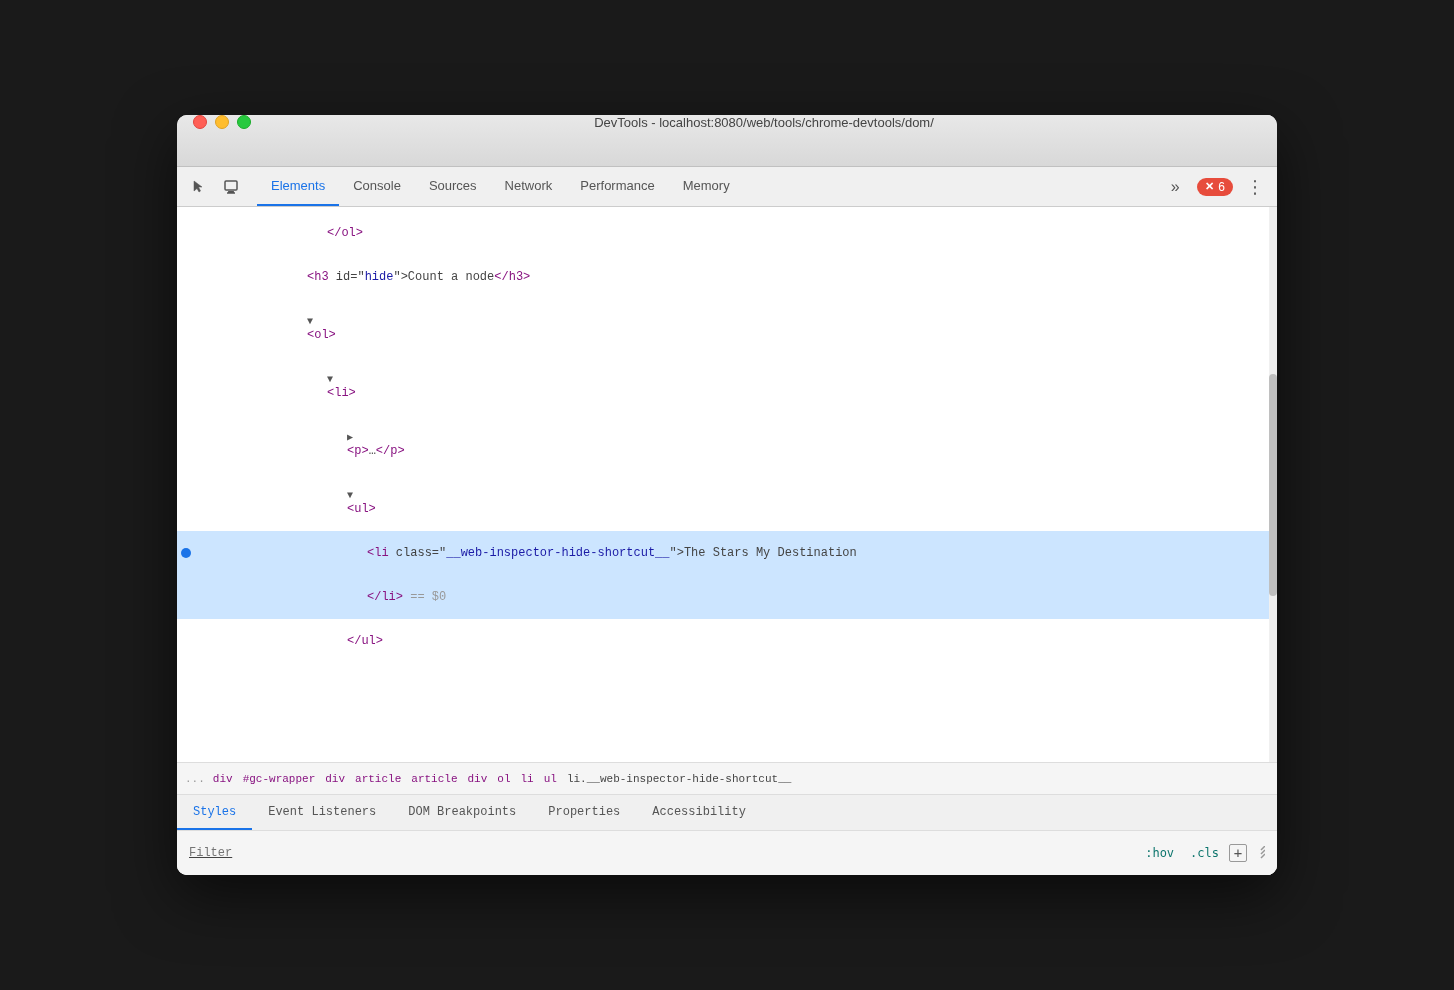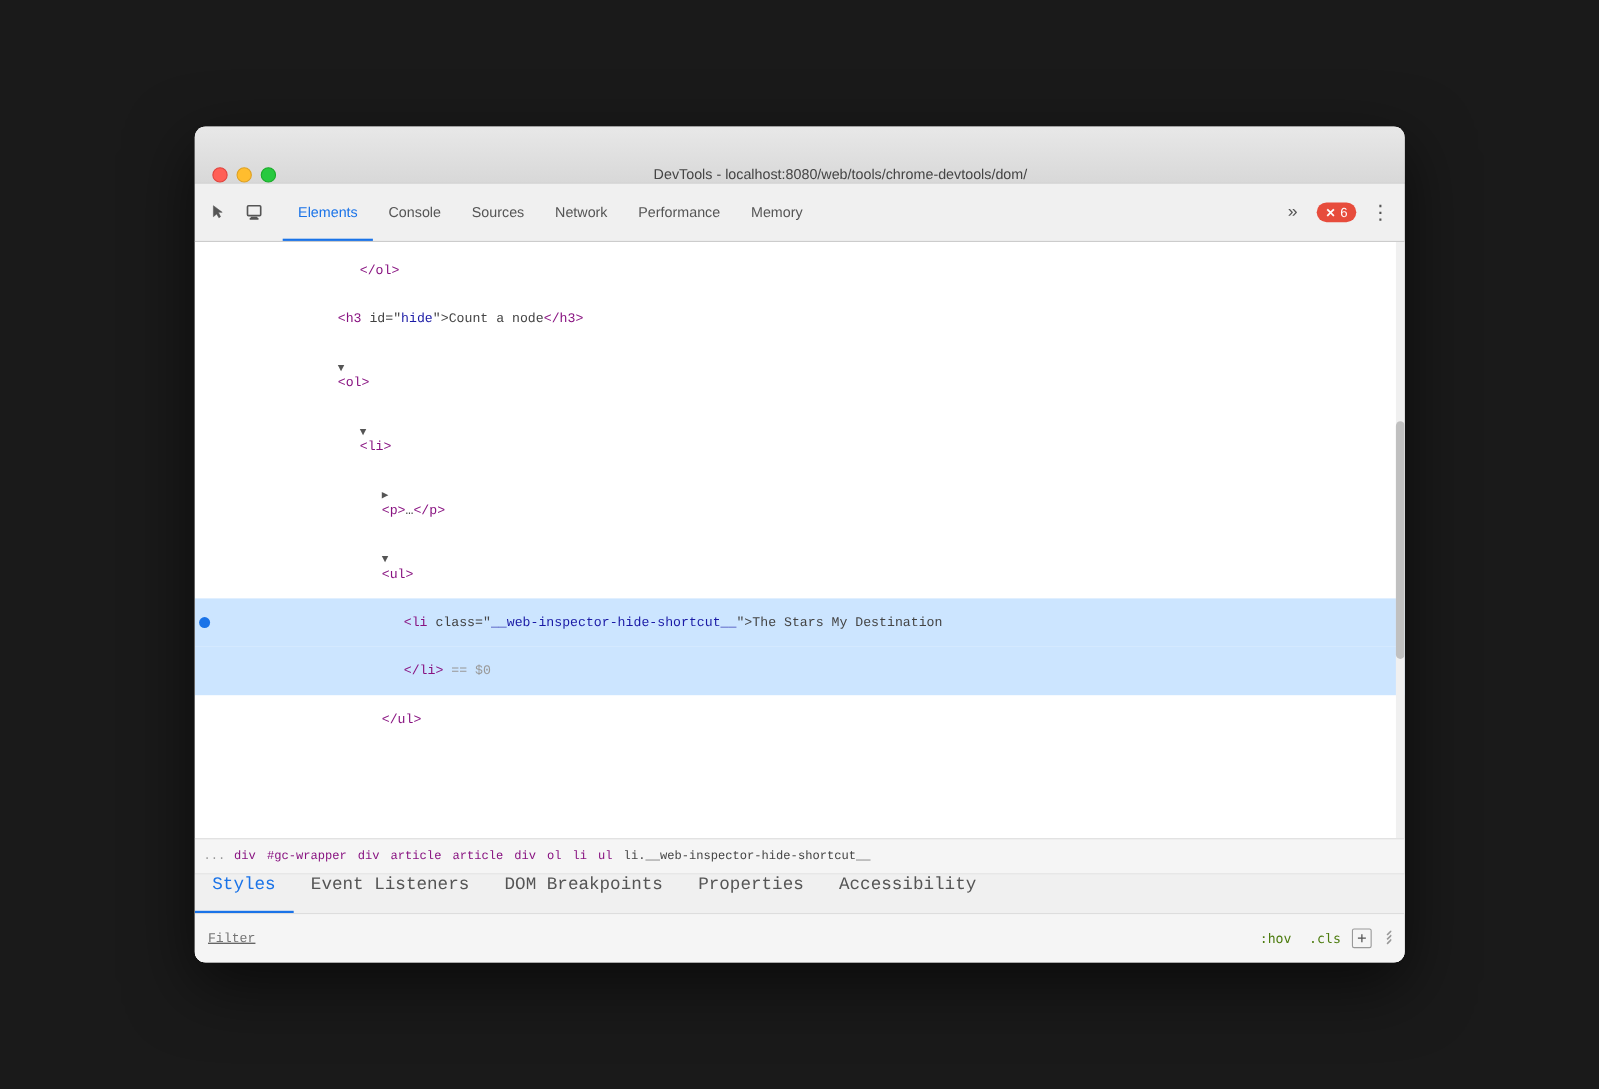--- a/index.html
+++ b/index.html
@@ -19,21 +19,21 @@
       box-shadow: 0 20px 60px rgba(0,0,0,0.6);
       overflow: hidden;
       display: flex;
       flex-direction: column;
     }
     
     .titlebar {
       background: linear-gradient(to bottom, #e8e8e8, #d8d8d8);
       height: 52px;
       display: flex;
-      align-items: flex-end;
+      align-items: flex-start;
       padding: 0 16px;
       border-bottom: 1px solid #c0c0c0;
       flex-shrink: 0;
     }
     .traffic-lights {
       display: flex;
       gap: 8px;
       margin-right: 16px;
     }
     .traffic-light {
@@ -51,21 +51,21 @@
       font-size: 13px;
       color: #444;
       font-weight: 500;
     }
     
     .toolbar {
       background: #f0f0f0;
       border-bottom: 1px solid #ccc;
       display: flex;
       align-items: center;
-      height: 53px;
+      height: 40px;
       padding: 0 8px;
       flex-shrink: 0;
     }
     .toolbar-icons {
       display: flex;
       align-items: center;
       gap: 4px;
       margin-right: 12px;
     }
     .toolbar-icon-btn {
@@ -246,21 +246,22 @@
     }
     .bottom-tabs {
       display: flex;
       background: #f0f0f0;
       border-bottom: 1px solid #ddd;
       height: 36px;
     }
     .bottom-tab {
       padding: 0 16px;
       display: flex;
-      font-size: 16px;
+      align-items: center;
+      font-size: 12px;
       color: #555;
       cursor: pointer;
       border-bottom: 2px solid transparent;
       height: 100%;
     }
     .bottom-tab.active {
       color: #1a73e8;
       border-bottom: 2px solid #1a73e8;
     }
     .filter-bar {
@@ -285,21 +286,21 @@
       align-items: center;
       gap: 4px;
       color: #555;
       font-size: 12px;
       font-family: 'Monaco', 'Menlo', monospace;
     }
     .filter-btn {
       padding: 2px 6px;
       border-radius: 3px;
       cursor: pointer;
-      color: #4d7c0f;
+      color: #0f766e;
       font-size: 12px;
     }
     .filter-plus {
       width: 18px;
       height: 18px;
       border: 1px solid #999;
       border-radius: 2px;
       display: flex;
       align-items: center;
       justify-content: center;

